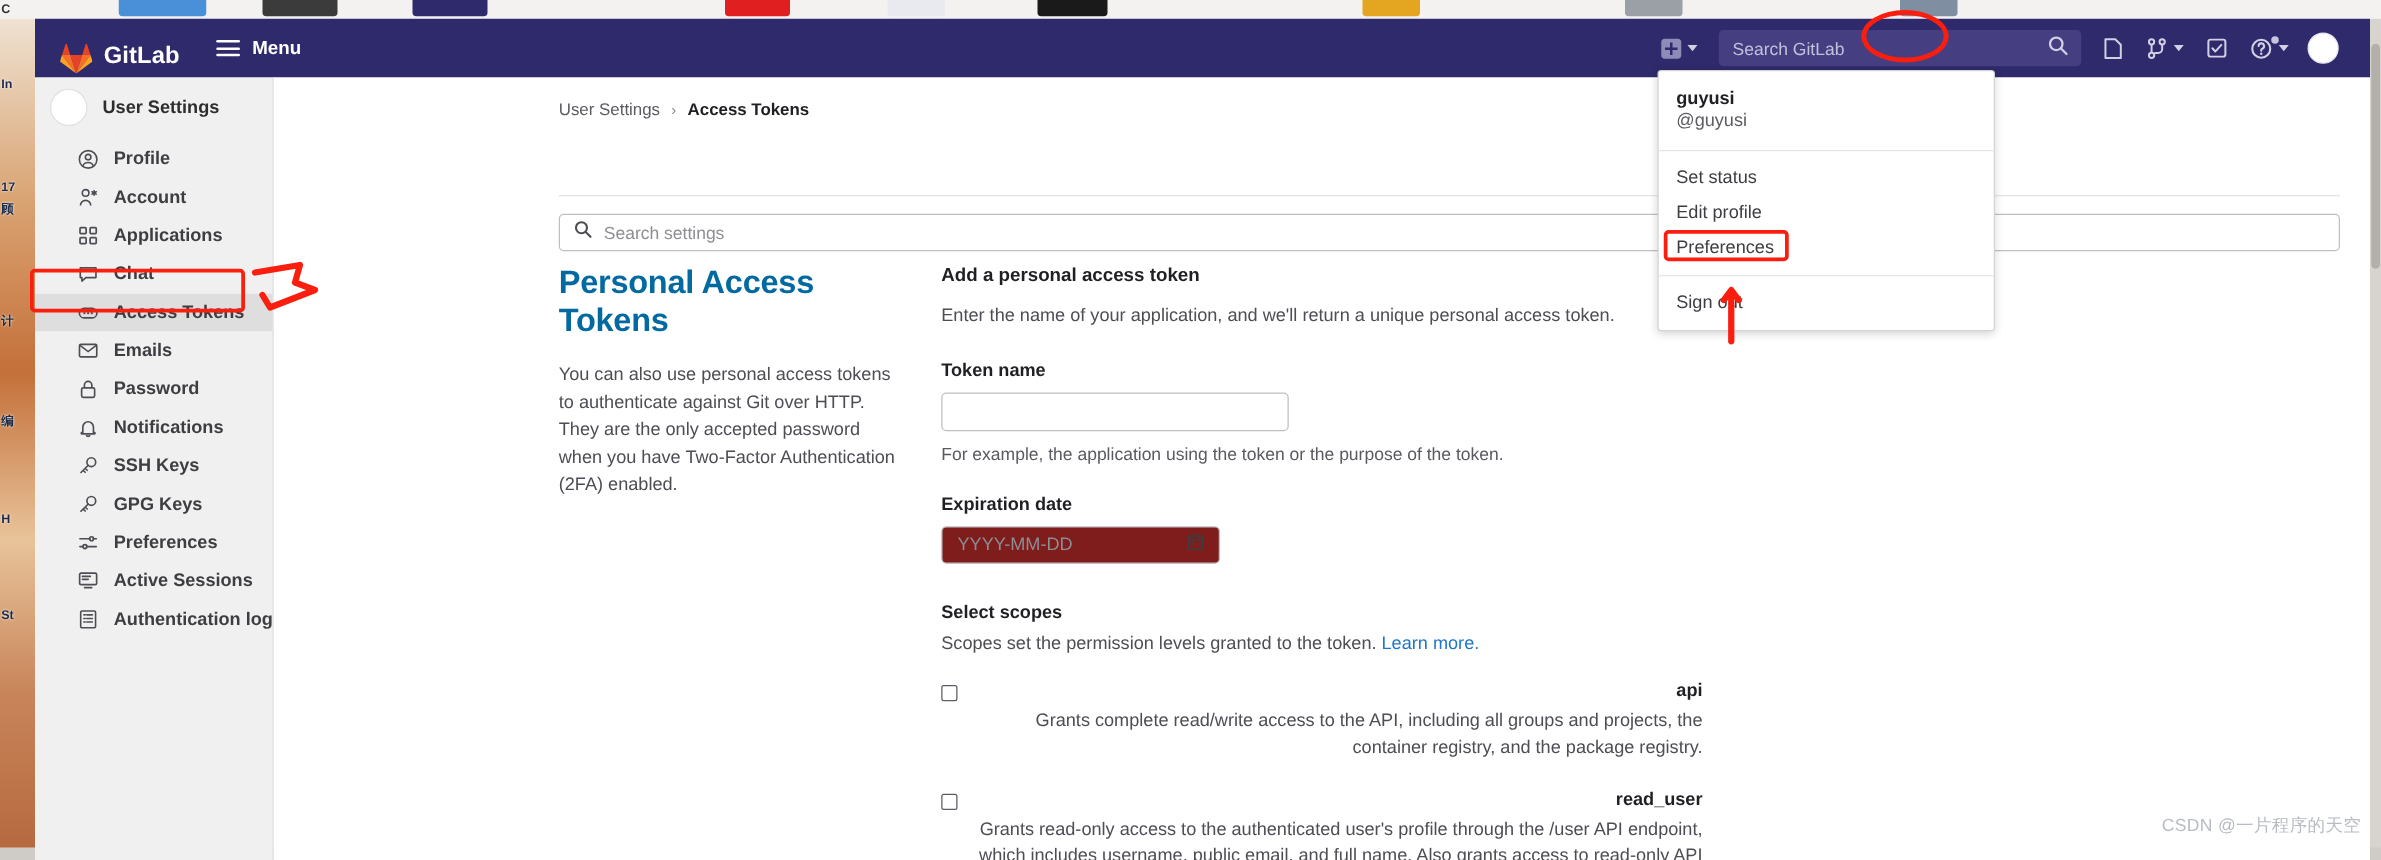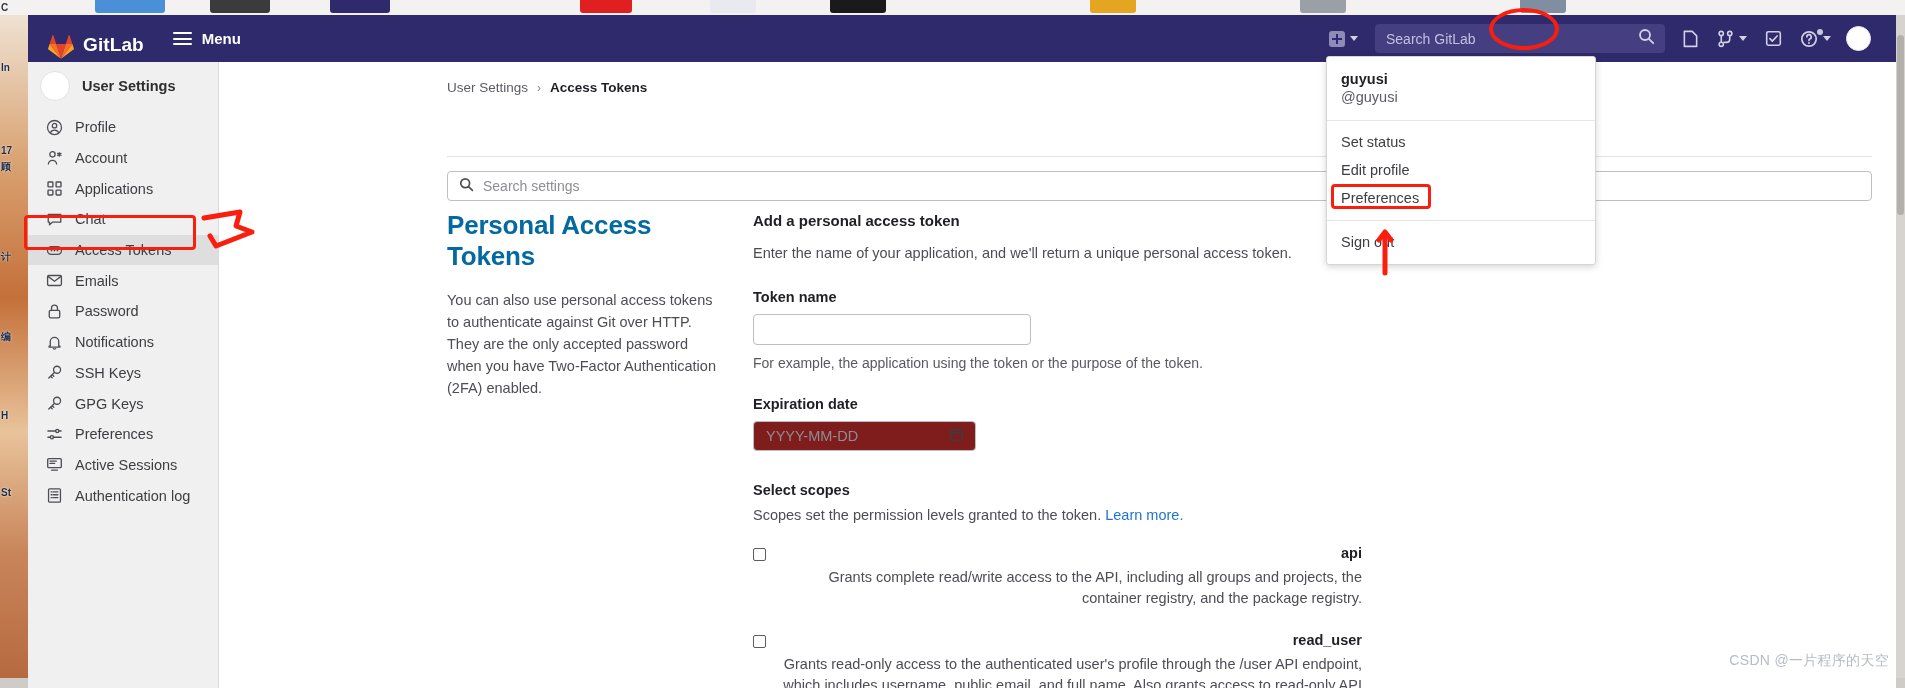--- a/index.html
+++ b/index.html
@@ -130,22 +130,23 @@
   .sb-avatar {
     width: 30px; height: 30px; border-radius: 50%; background:#ffffff;
     border: 1px solid #e2e2e2;
   }
   .sb-title {
     margin-left: 12px; font-size: 14.5px; font-weight: 600; color: #2e2e2e;
   }
   .sb-list { margin-top: 2px; }
   .sb-item {
     display:flex; align-items:center; height: 30.7px;
-    padding-left: 17px; cursor: pointer; color: #3d3d42;
+    padding-left: 33px; cursor: pointer; color: #3d3d42;
     position: relative;
+    font-weight: bold;
   }
   .sb-item .sb-ico {
     width: 18px; height: 18px; display:flex; align-items:center; justify-content:center;
     flex: 0 0 18px;
   }
   .sb-item .sb-label {
     margin-left: 12px; font-size: 14.5px; color: #3d3d42; white-space: nowrap;
   }
   .sb-item.active { background: #dedede; }
 

